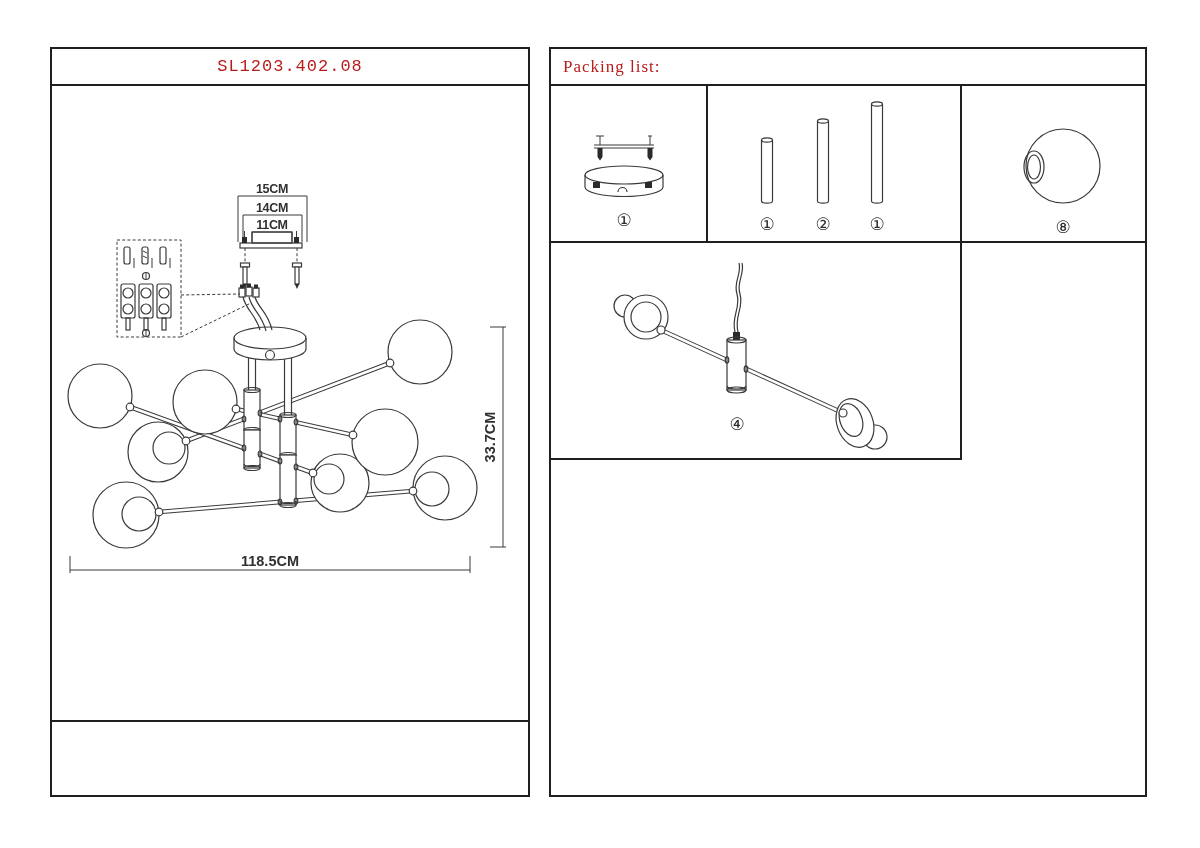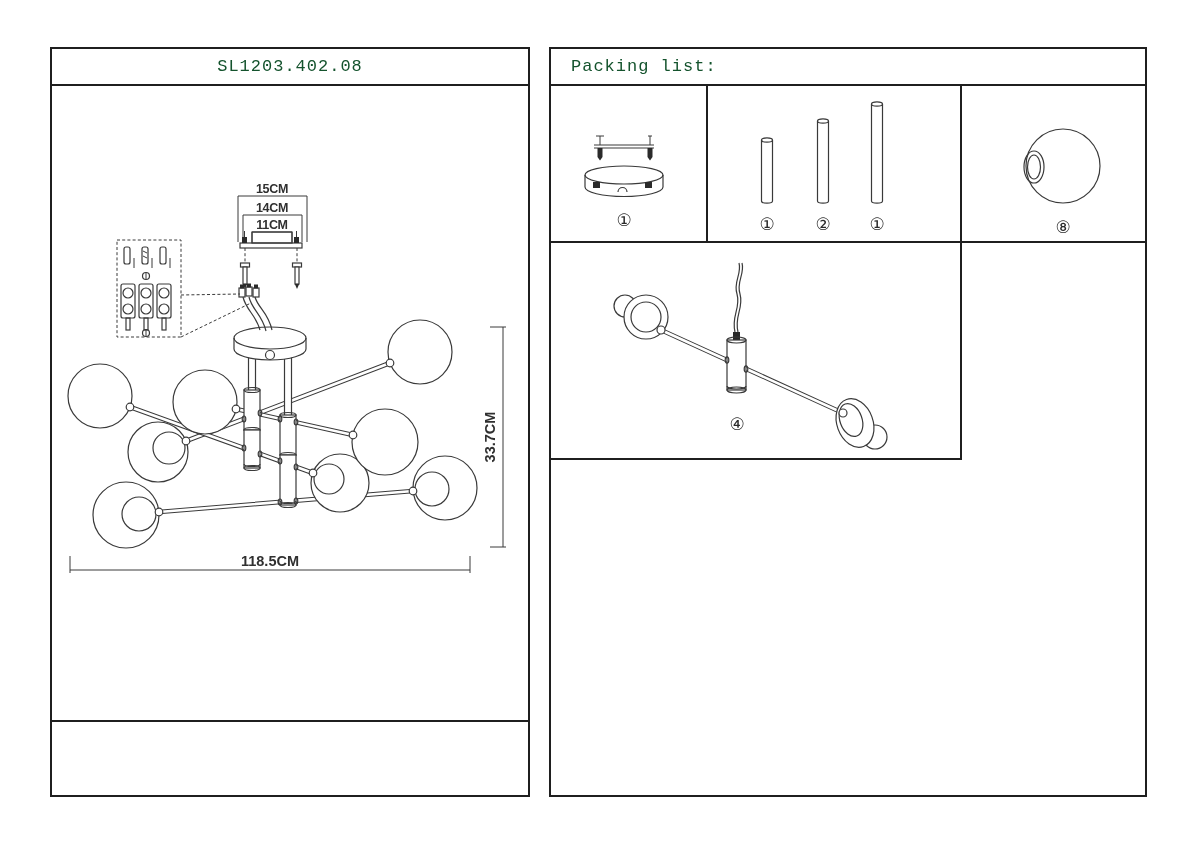--- a/index.html
+++ b/index.html
@@ -2,23 +2,23 @@
 <html><head>
 <meta charset="utf-8">
 <style>
   html,body{margin:0;padding:0;background:#fff;}
   .page{position:relative;width:1200px;height:848px;background:#ffffff;overflow:hidden;
         font-family:"Liberation Mono",monospace;}
   .panel{position:absolute;border:2px solid #1f1f1f;background:#fff;box-sizing:content-box;}
   .panel-left{left:50px;top:47px;width:476px;height:746px;}
   .panel-right{left:549px;top:47px;width:594px;height:746px;}
   .ptitle{height:35px;border-bottom:2px solid #1f1f1f;display:flex;align-items:center;
-          font-size:17px;color:#14532d;letter-spacing:1px;white-space:pre;}
+          font-size:17px;color:#b91c1c;letter-spacing:1px;white-space:pre;}
   .ptitle.center{justify-content:center;}
-  .ptitle.pad{padding-left:20px;}
+  .ptitle.pad{padding-left:12px;font-family:Liberation Serif, serif;}
   .row1{position:absolute;left:0;top:37px;width:594px;height:155px;border-bottom:2px solid #1f1f1f;display:flex;}
   .cell1{width:155px;height:155px;border-right:2px solid #1f1f1f;}
   .cell2{width:252px;height:155px;border-right:2px solid #1f1f1f;}
   .cell3{flex:1;height:155px;}
   .row2{position:absolute;left:0;top:194px;width:409px;height:215px;
         border-right:2px solid #1f1f1f;border-bottom:2px solid #1f1f1f;}
   .footline{position:absolute;left:0;top:671px;width:476px;height:0;border-top:2px solid #1f1f1f;}
   svg{position:absolute;pointer-events:none;}
   svg text{font-family:"Liberation Sans",sans-serif;fill:#303030;}
   .dim{font-size:12.5px;font-weight:600;letter-spacing:-0.3px;text-anchor:middle;}

